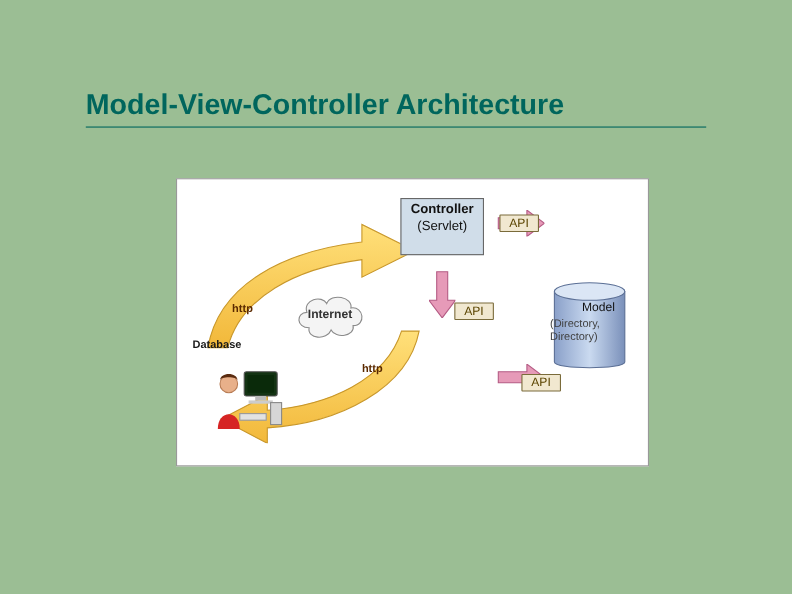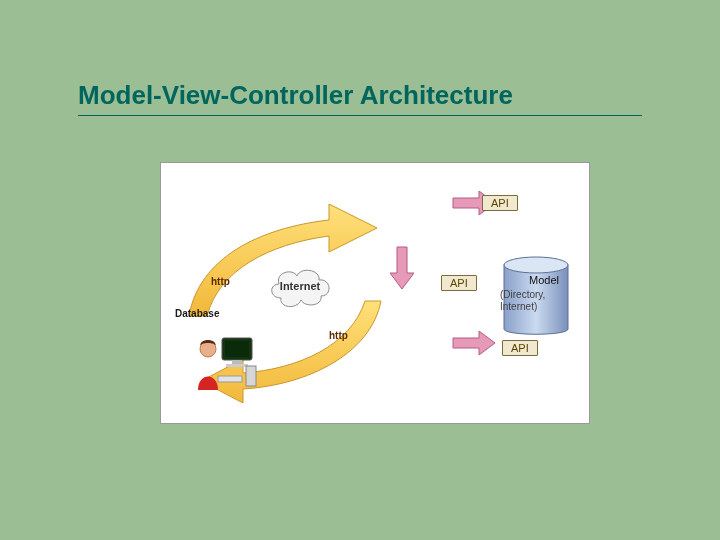--- a/index.html
+++ b/index.html
@@ -27,21 +27,20 @@
     background:#d0dde9;text-align:center;
     font-size:12px;color:#111;
     padding:2px 0;box-sizing:border-box;
   }
   .box .hdr{font-weight:bold}
   .box .sub{margin-top:1px}
   .api{
     position:absolute;background:#f1e8d0;border:1px solid #7a6b3a;
     font-size:11px;color:#5b4400;padding:1px 8px;
     border-radius:1px;
-    margin-left:28px;
   }
   .lbl{
     position:absolute;font-size:10px;color:#5b2a00;font-weight:bold;
   }
   .internet{
     position:absolute;width:66px;height:48px;
     left:106px;top:99px;
   }
   .internet svg{position:absolute;inset:0}
   .internet .t{
@@ -82,38 +81,42 @@
   <svg class="arrow" style="left:38px;top:130px;width:186px;height:110px" viewBox="0 0 186 110">
     <defs>
       <linearGradient id="gb" x1="0" y1="0" x2="0" y2="1">
         <stop offset="0" stop-color="#ffe07a"></stop>
           <stop offset="1" stop-color="#f2b83a"></stop>
       </linearGradient>
     </defs>
     <path d="M182 8 C 172 60, 110 92, 44 96 L44 110 L2 88 L44 66 L44 80 C 100 76, 152 52, 166 8 Z" fill="url(#gb)" stroke="#c8972a" stroke-width="1"></path>
   </svg>
 
+  <div class="box" style="left:203px;top:17px;width:76px;height:52px">
+    <div class="hdr">Controller</div>
+    <div class="sub">(Servlet)</div>
+  </div>
 
 
   <div class="cyl">
     <svg viewBox="0 0 72 88">
       <defs>
         <linearGradient id="cg" x1="0" y1="0" x2="1" y2="0">
           <stop offset="0" stop-color="#8aa0c9"></stop>
             <stop offset=".5" stop-color="#cadaf0"></stop>
           <stop offset="1" stop-color="#7a90ba"></stop>
         </linearGradient>
       </defs>
       <path d="M4 12 C4 5 68 5 68 12 L68 76 C68 83 4 83 4 76 Z" fill="url(#cg)" stroke="#5b6f95"></path>
       <ellipse cx="36" cy="12" rx="32" ry="8" fill="#dbe6f5" stroke="#5b6f95"></ellipse>
     </svg>
     <div class="t">Model</div>
     <div class="s">
       <span>(Directory,</span><br>
-      <span>Internet)</span>
+      <span>Directory)</span>
     </div>
   </div>
 
   <svg class="arrow" style="left:290px;top:28px;width:44px;height:24px" viewBox="0 0 44 24">
     <path d="M2 7 L28 7 L28 0 L44 12 L28 24 L28 17 L2 17 Z" fill="#e69ab8" stroke="#b45b84"></path>
   </svg>
   <svg class="arrow" style="left:229px;top:82px;width:24px;height:44px" viewBox="0 0 24 44">
     <path d="M7 2 L17 2 L17 28 L24 28 L12 44 L0 28 L7 28 Z" fill="#e69ab8" stroke="#b45b84"></path>
   </svg>
   <svg class="arrow" style="left:290px;top:168px;width:44px;height:24px" viewBox="0 0 44 24">

